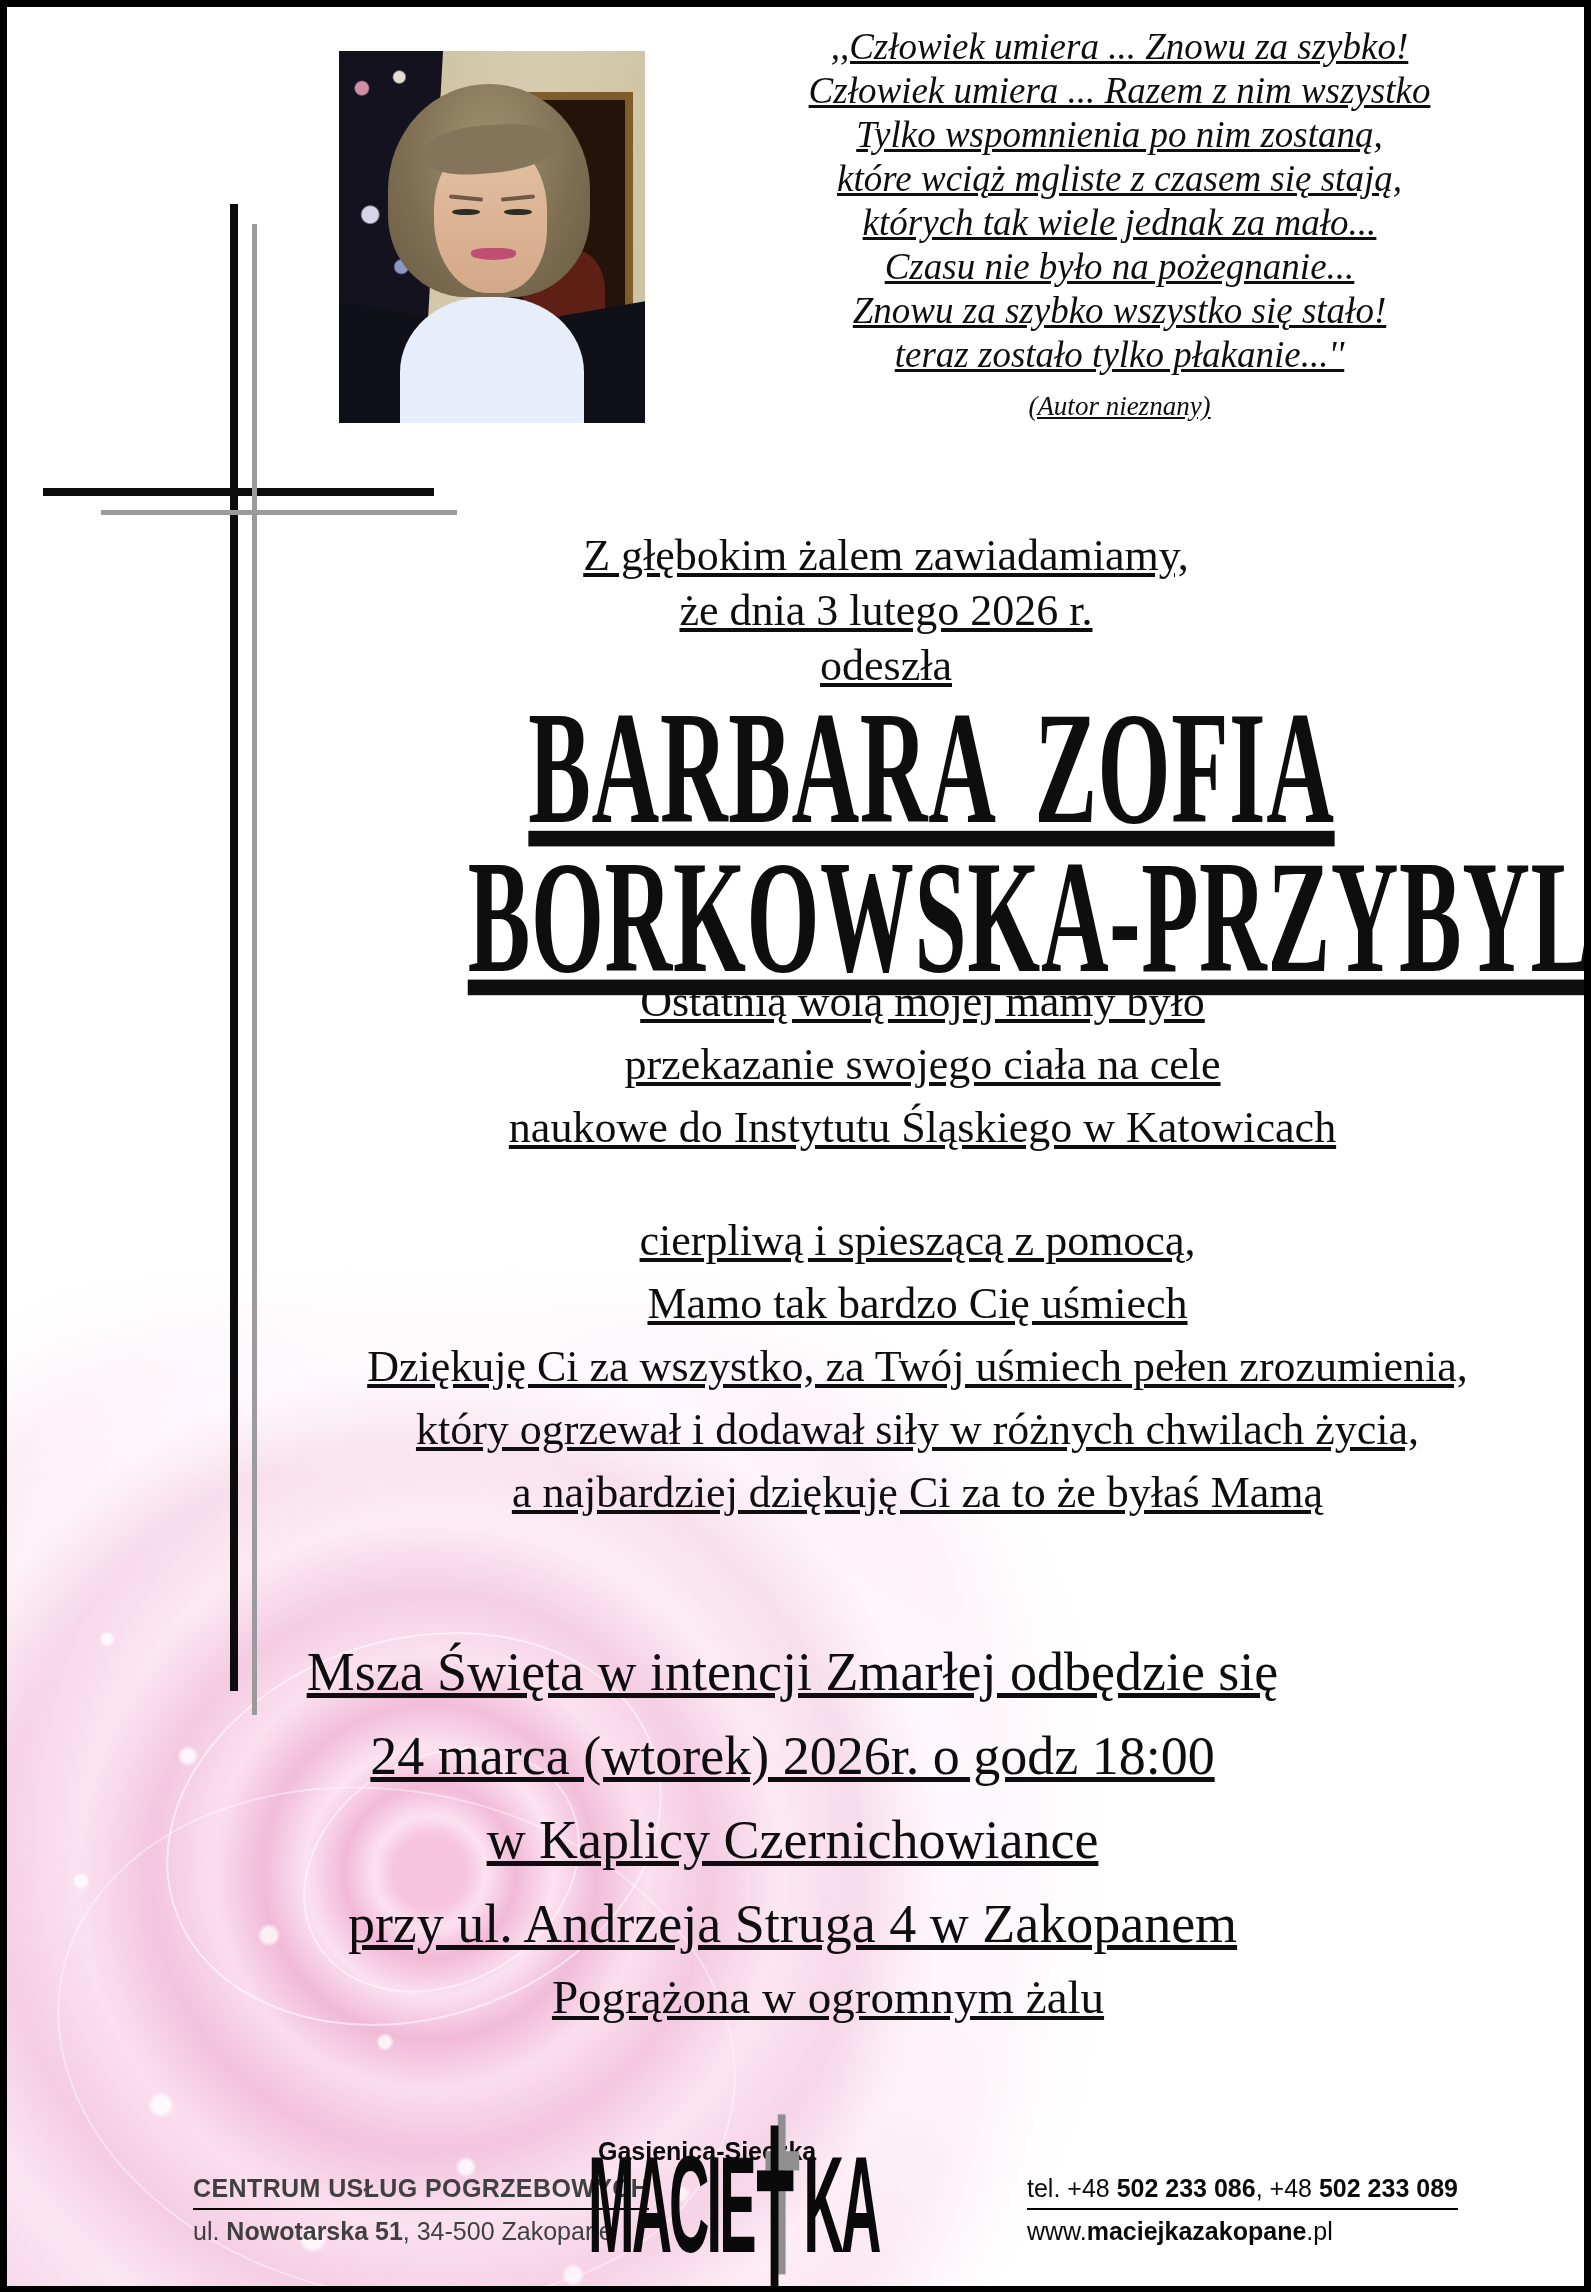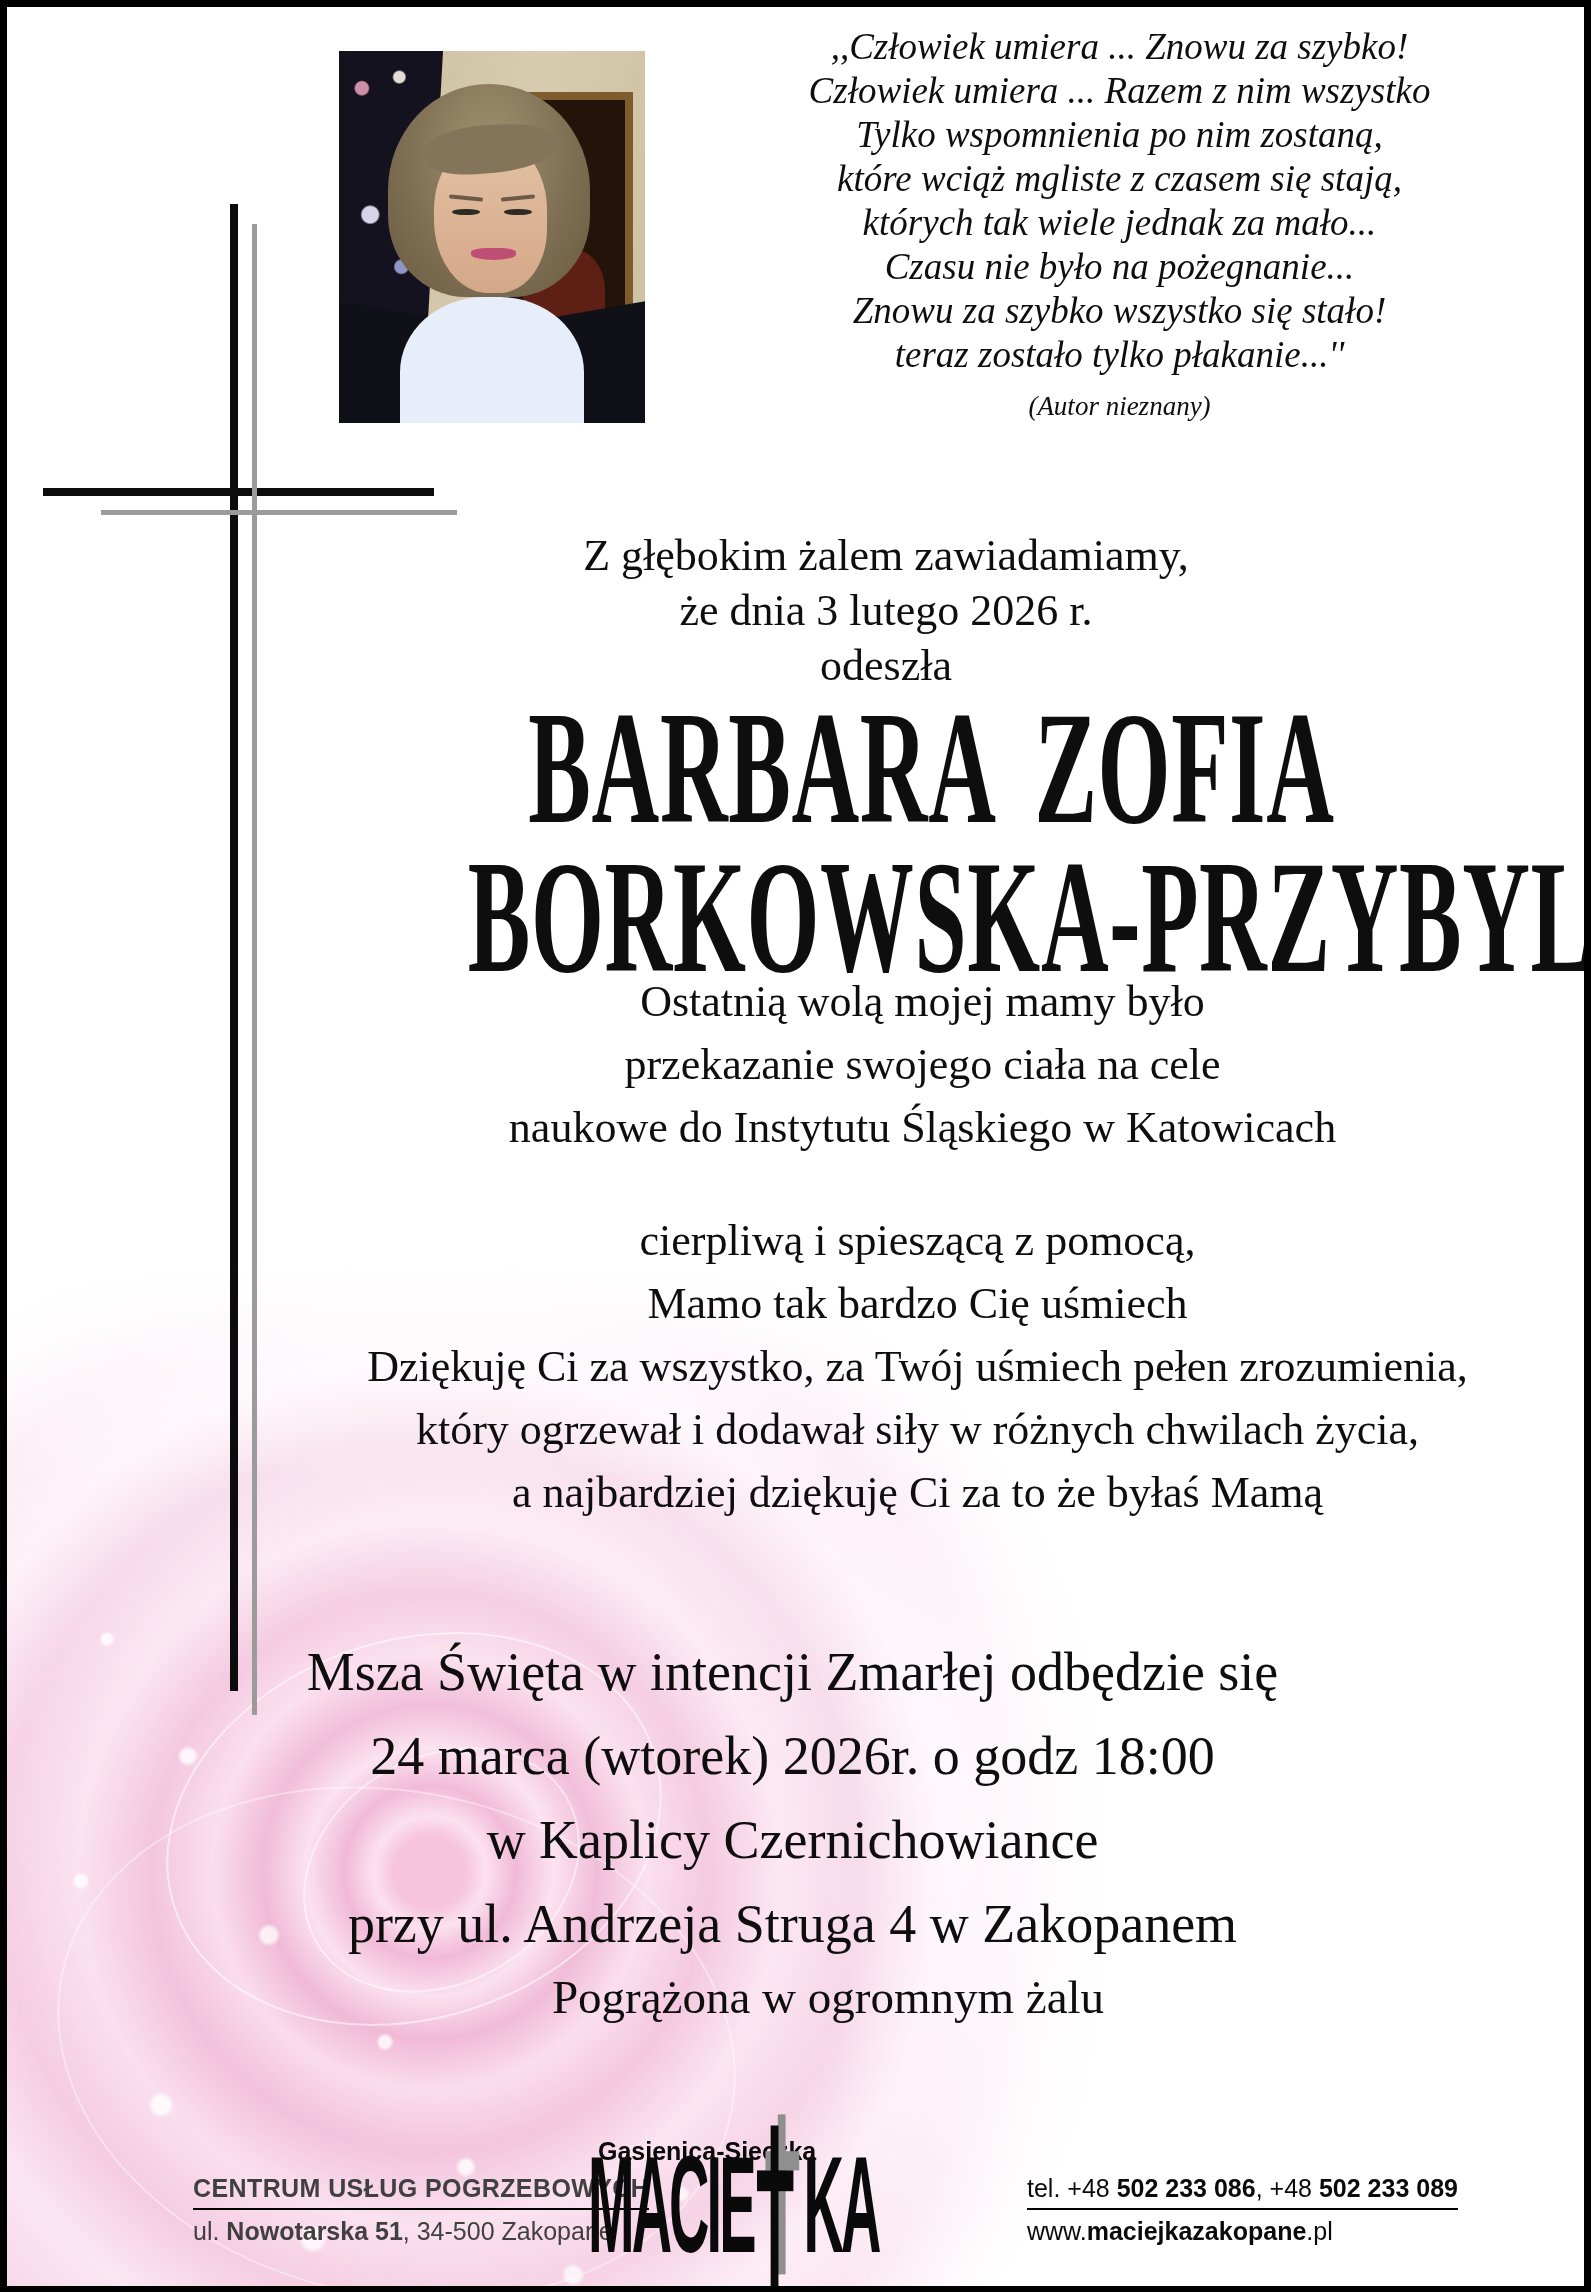--- a/index.html
+++ b/index.html
@@ -68,21 +68,21 @@
   .ph-hair{left:16%;top:9%;width:66%;height:57%;border-radius:52% 52% 40% 40%;
     background:radial-gradient(ellipse at 50% 32%,#968768 18%,#7c6d52 62%,#685a42 100%);}
   .ph-face{left:31%;top:24%;width:37%;height:41%;border-radius:46% 46% 42% 48%;
     background:linear-gradient(180deg,#e2c1a4 0%,#dcb394 55%,#d3a888 100%);}
   .ph-fringe{left:28%;top:20%;width:44%;height:13%;background:#83745a;border-radius:50% 50% 60% 40%;transform:rotate(-4deg);}
   .ph-brow{width:11%;height:1.2%;background:#6b5b48;border-radius:1.8px;}
   .ph-eye{width:9%;height:1.6%;background:#2e2a24;border-radius:50%;}
   .ph-lips{left:43%;top:53%;width:15%;height:3.2%;background:#bf4e74;border-radius:40% 40% 55% 55%;}
 
   
-  .tcenter{text-align:center;z-index:2;}
+  .tcenter{text-align:center;z-index:2;text-decoration:underline;}
   .quote{left:654px;top:25px;width:931px;font-style:italic;font-size:37px;line-height:44px;}
   .quote-author{font-size:27px;margin-top:7.2px;}
   .announce{left:304px;top:528px;width:1164px;font-size:44px;line-height:55px;}
   .name-block{left:269px;top:694px;width:1325px;}
   .name-inner{transform:scale(0.70,1.20);transform-origin:top center;
     font-weight:bold;font-size:134px;line-height:124px;letter-spacing:0.9px;white-space:nowrap;}
   .name-inner .l1{word-spacing:27px;}
   .will{left:251px;top:970px;width:1343px;font-size:44px;line-height:63px;}
   .tribute{left:255px;top:1209px;width:1325px;font-size:44px;line-height:63px;}
   .mass{left:103px;top:1630px;width:1379px;font-size:54px;line-height:84px;}

